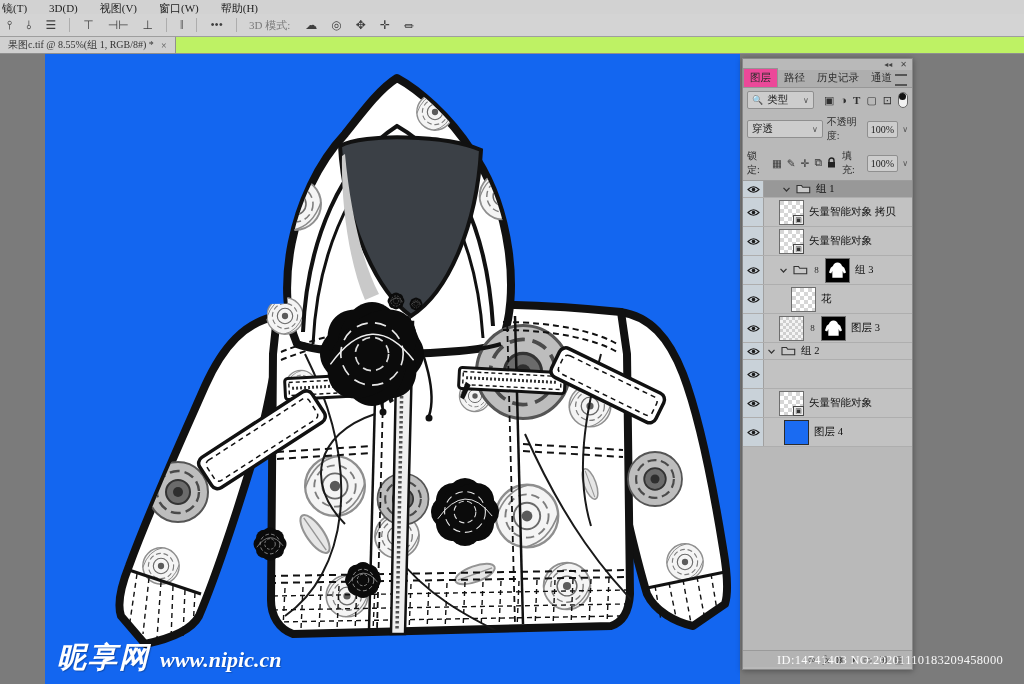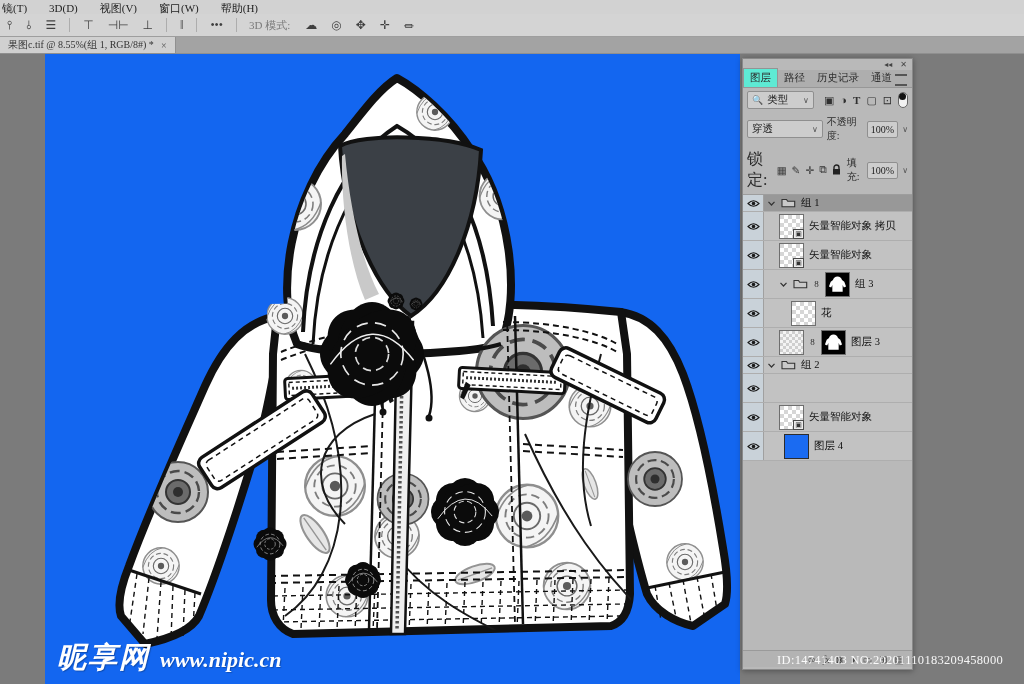--- a/index.html
+++ b/index.html
@@ -7,41 +7,41 @@
     font-family:Liberation Serif, serif;background:#7b7b7b;}
   
   .menubar{position:absolute;left:0;top:0;width:100%;height:14px;background:#d2d2d2;
     display:flex;gap:22px;align-items:center;font-size:11px;color:#222;padding-left:2px;box-sizing:border-box;}
   .menubar span{line-height:10px;transform:translateY(1px);}
   .optionsbar{position:absolute;left:0;top:14px;width:100%;height:23px;background:#d4d4d4;
     border-bottom:1px solid #9e9e9e;display:flex;align-items:center;font-size:11px;color:#4c4c4c;box-sizing:border-box;}
   .obar-icn{margin:0 7px;color:#3f3f3f;font-size:12px;line-height:12px;}
   .obar-sep{width:1px;height:14px;background:#adadad;margin:0 6px;}
   .mode-label{color:#7a7a7a;margin:0 8px 0 6px;}
-  .tabbar{position:absolute;left:0;top:37px;width:100%;height:17px;background:#a3a3a3;border-bottom:1px solid #8f8f8f;box-sizing:border-box;display:flex;}
+  .tabbar{position:absolute;left:0;top:37px;width:100%;height:17px;background:#bef264;border-bottom:1px solid #8f8f8f;box-sizing:border-box;display:flex;}
   .doctab{height:100%;background:#d0d0d0;display:flex;align-items:center;gap:7px;
     padding:0 8px;font-size:10px;color:#333;border-right:1px solid #909090;white-space:nowrap;}
   .doctab .close{color:#555;font-size:10px;}
   
   .canvas{position:absolute;left:45px;top:54px;width:695px;height:630px;background:#1366f0;}
   .canvas svg{position:absolute;left:0;top:0;}
   .wm-left{position:absolute;left:12px;bottom:6px;color:#fff;font-weight:bold;font-style:italic;
     white-space:nowrap;text-shadow:1px 1px 1px rgba(0,0,0,.25);z-index:40;}
   .wm-left .site{font-size:29px;letter-spacing:2px;}
   .wm-left .url{font-size:22px;margin-left:10px;}
   .wm-id{position:absolute;right:21px;bottom:16px;font-size:12.5px;color:rgba(255,255,255,.93);
     z-index:60;letter-spacing:.3px;}
   
   .panel{position:absolute;left:742px;top:58px;width:171px;height:612px;background:#b9b9b9;
     border:1px solid #898989;box-shadow:0 1px 6px rgba(0,0,0,.35);box-sizing:border-box;color:#1c1c1c;z-index:30;}
   .panel-grip{height:11px;display:flex;justify-content:flex-end;align-items:center;gap:8px;
     padding:0 5px;font-size:8px;color:#444;}
   .ptabs{display:flex;align-items:flex-end;height:17px;background:#aeaeae;border-bottom:1px solid #979797;position:relative;}
   .ptab{padding:2px 6px 2px;font-size:10.5px;color:#2e2e2e;}
-  .ptab.active{background:#5eead4;border:1px solid #949494;border-bottom:none;}
+  .ptab.active{background:#ec4899;border:1px solid #949494;border-bottom:none;}
   .ptab-menu{position:absolute;right:5px;top:4px;width:12px;height:8px;
     border-top:2px solid #555;border-bottom:2px solid #555;background:#aeaeae;}
   .prow{display:flex;align-items:center;padding:3px 4px;gap:4px;font-size:10.5px;}
   .sel{background:#cdcdcd;border:1px solid #8f8f8f;border-radius:2px;display:flex;align-items:center;
     gap:4px;padding:1px 4px;font-size:10.5px;color:#222;}
   .chev{color:#555;font-size:8px;margin-left:auto;}
   .filter-icons{display:flex;gap:6px;margin-left:6px;color:#303030;font-size:11px;align-items:center;}
   .toggle{width:8px;height:14px;border:1px solid #666;border-radius:5px;background:#f2f2f2;position:relative;}
   .toggle::after{content:"";position:absolute;left:0px;top:0px;width:7px;height:7px;border-radius:50%;background:#111;}
   .lbl{color:#2b2b2b;}
@@ -305,21 +305,21 @@
     <div class="prow">
       <span class="sel" style="width:78px">
         <span>穿透</span>
         <span class="chev">∨</span>
       </span>
       <span class="lbl" style="font-size:10px">不透明度:</span>
       <span class="valbox">100%</span>
       <span class="chev" style="margin-left:0">∨</span>
     </div>
     <div class="prow">
-      <span class="lbl" style="font-size:16px">锁定:</span>
+      <span class="lbl" style="font-size:10px">锁定:</span>
       <span class="lock-icons">
         <span>▦</span>
         <span>✎</span>
         <span>✛</span>
         <span>⧉</span>
         <span>
           <svg width="9" height="11" viewBox="0 0 9 11">
               <path d="M2,5 V3.5 a2.5,2.5 0 0 1 5,0 V5" fill="none" stroke="#222" stroke-width="1.4"></path>
               <rect x="1" y="5" width="7" height="5.5" fill="#222"></rect>
             </svg>
@@ -330,21 +330,21 @@
       <span class="chev" style="margin-left:0">∨</span>
     </div>
     <div class="rows" id="layer-rows">
         <div class="lrow selected" style="height:17px">
           <span class="eyecell">
             <svg width="13" height="9" viewBox="0 0 13 9">
               <path d="M1,4.5 Q6.5,-1 12,4.5 Q6.5,10 1,4.5 Z" fill="none" stroke="#1a1a1a" stroke-width="1.1"></path>
               <circle cx="6.5" cy="4.5" r="1.8" fill="#1a1a1a"></circle>
             </svg>
           </span>
-          <span class="content" style="padding-left:3px">
+          <span class="content" style="padding-left:18px">
             <span class="chevron-exp"><svg width="7" height="5" viewBox="0 0 7 5">
                 <path d="M0.5,0.8 L3.5,4 L6.5,0.8" fill="none" stroke="#333" stroke-width="1.2"></path>
               </svg></span>
             <span class="folder"><svg width="15" height="11" viewBox="0 0 15 11">
                 <path d="M1,2.5 h4.5 l1.2,1.8 h7 v5.5 h-12.7 z" fill="#c9c9c9" stroke="#333" stroke-width="1.1"></path>
               </svg></span>
             <span class="lname">组 1</span>
           </span>
         </div>
         <div class="lrow" style="height:29px">

